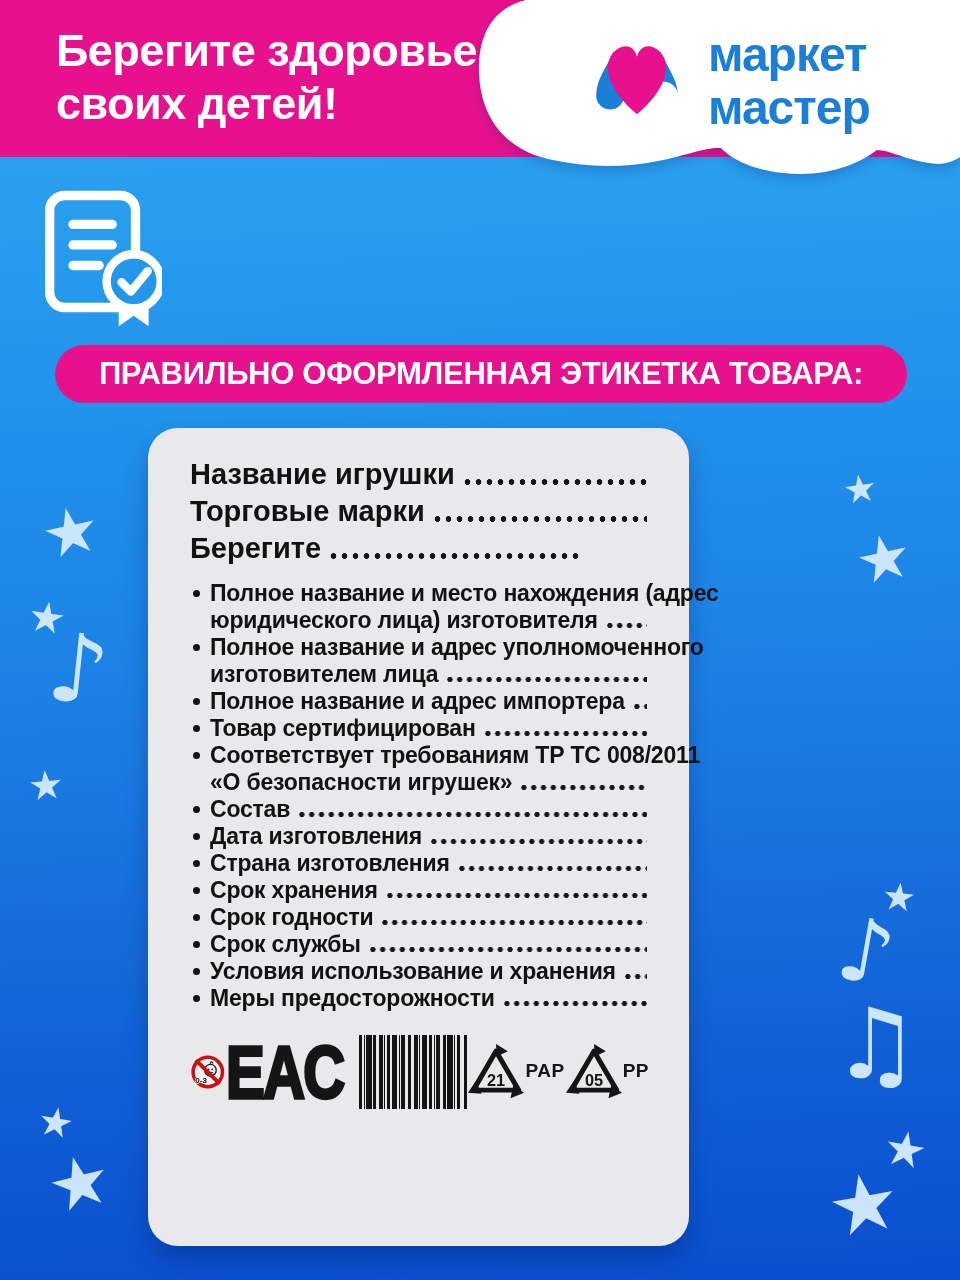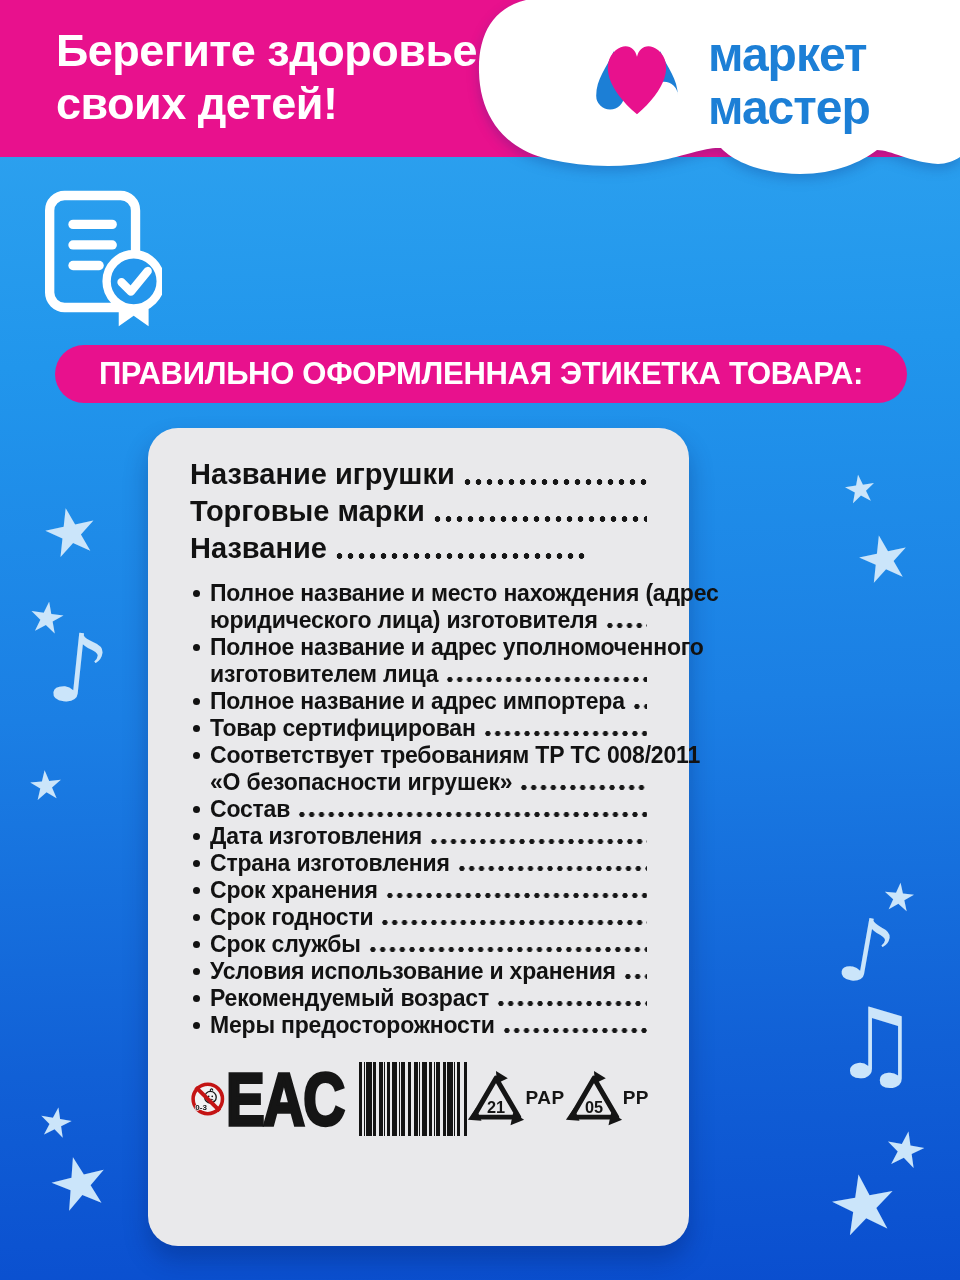--- a/index.html
+++ b/index.html
@@ -117,21 +117,21 @@
     <div class="fields">
       <div class="frow">
         <span>Название игрушки</span>
         <span class="leader"></span>
       </div>
       <div class="frow">
         <span>Торговые марки</span>
         <span class="leader"></span>
       </div>
       <div class="frow">
-        <span>Название</span>
+        <span>Берегите</span>
         <span class="leader short"></span>
       </div>
     </div>
 
     <ul class="items">
         <li>
         <span class="bullet"></span>
         <div class="item-body">
             <div class="line">
               <span>Полное название и место нахождения (адрес</span>
@@ -236,29 +236,20 @@
               <span>Срок службы</span>
               <span class="leader"></span>
             </div>
           </div>
       </li>
         <li>
         <span class="bullet"></span>
         <div class="item-body">
             <div class="line">
               <span>Условия использование и хранения</span>
-              <span class="leader"></span>
-            </div>
-          </div>
-      </li>
-        <li>
-        <span class="bullet"></span>
-        <div class="item-body">
-            <div class="line">
-              <span>Рекомендуемый возраст</span>
               <span class="leader"></span>
             </div>
           </div>
       </li>
         <li>
         <span class="bullet"></span>
         <div class="item-body">
             <div class="line">
               <span>Меры предосторожности</span>
               <span class="leader"></span>

